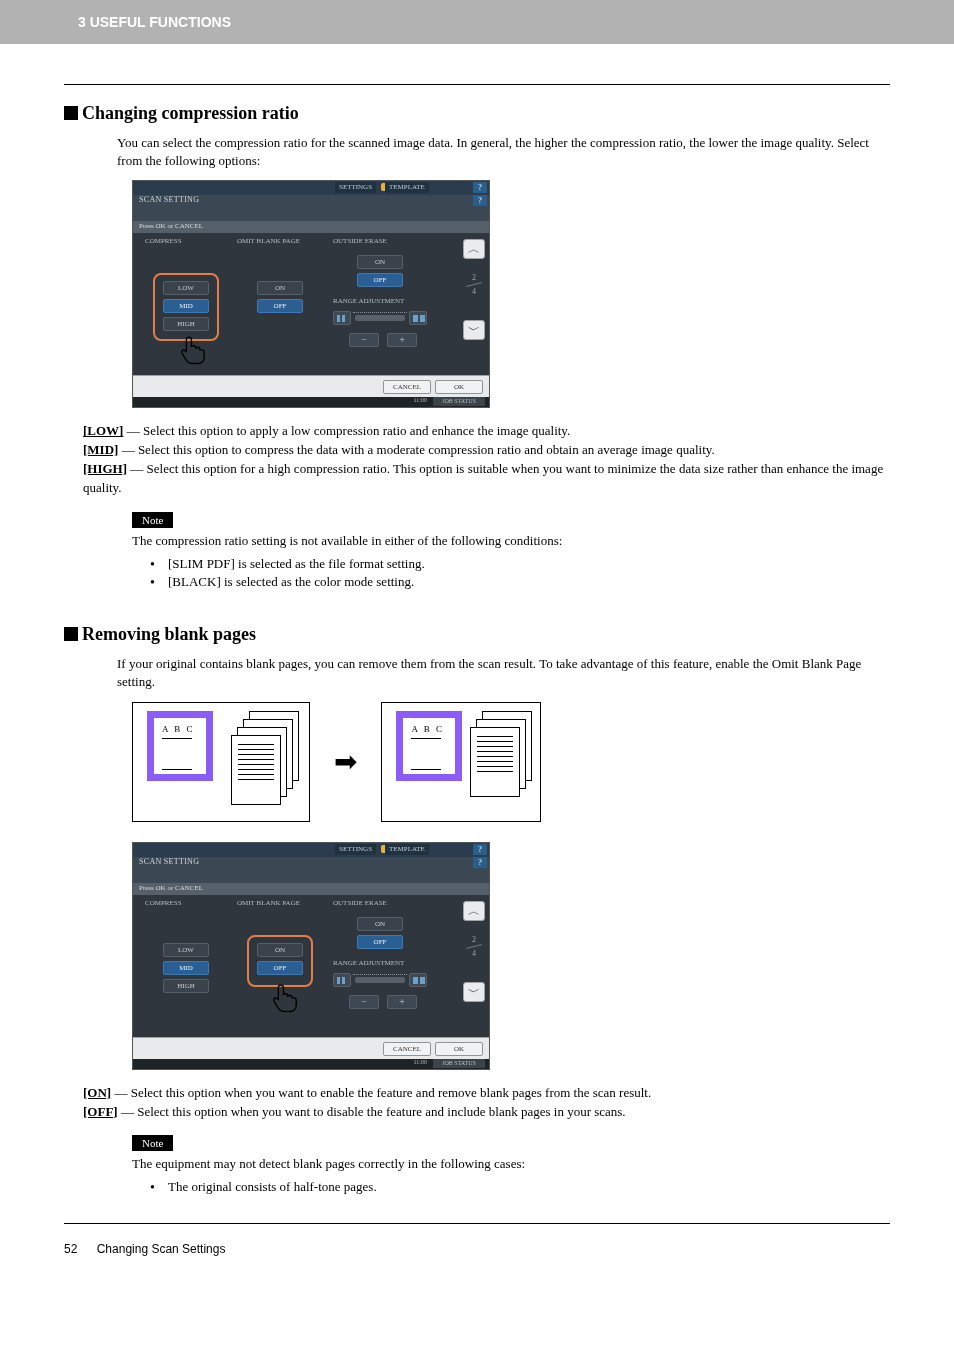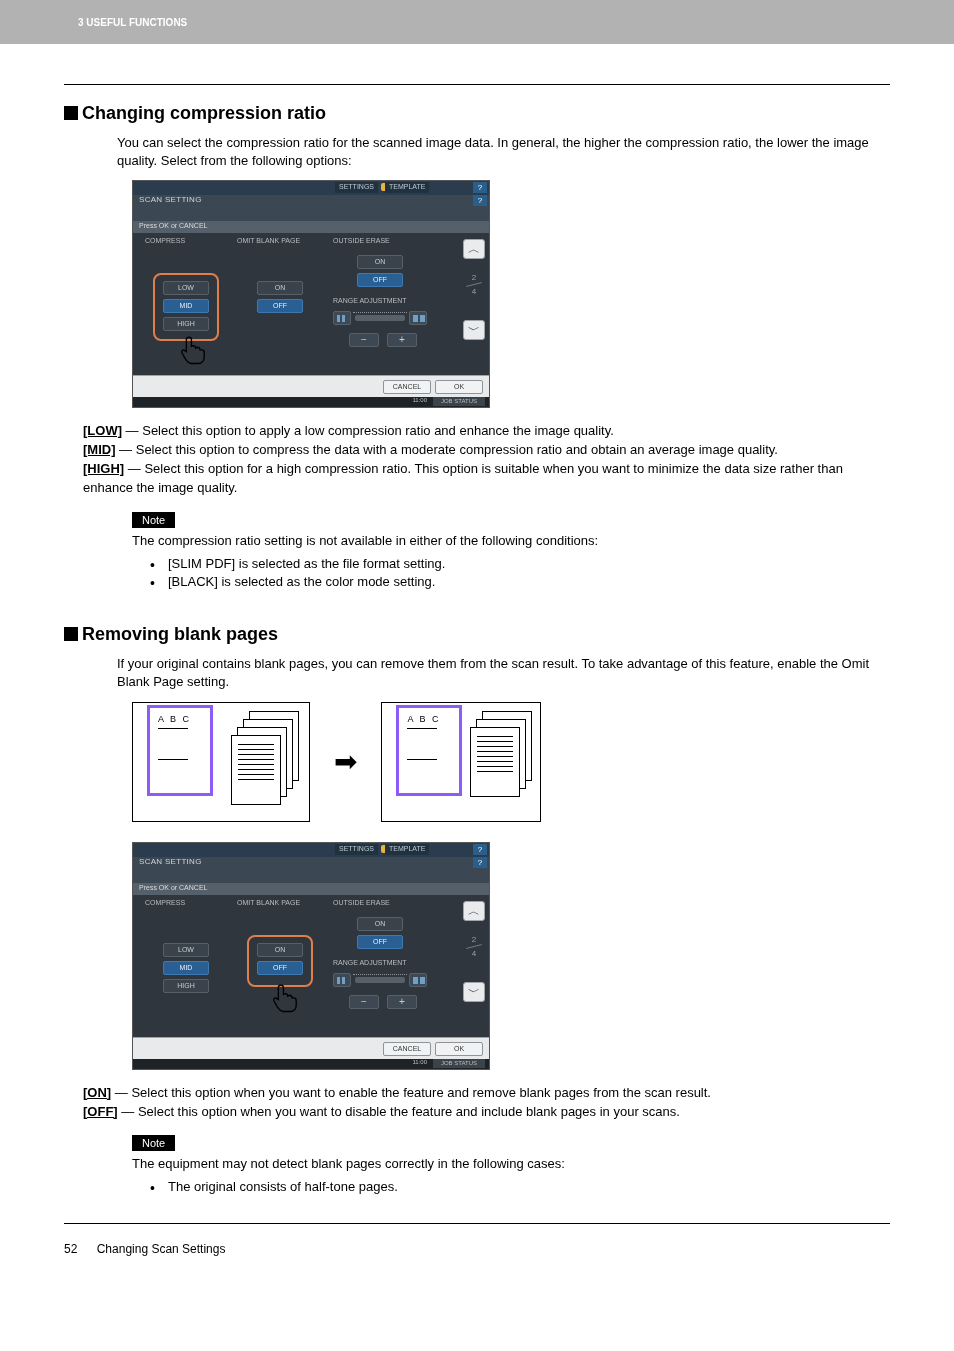--- a/index.html
+++ b/index.html
@@ -1,19 +1,19 @@
 <!DOCTYPE html>
 <html><head>
 <meta charset="utf-8">
 <style>
   * { box-sizing: border-box; margin: 0; padding: 0; }
   body { font-family: Arial, Helvetica, sans-serif; font-size: 13px; color: #000; background: #fff; width: 954px; margin: 0 auto; }
   .header-bar { background: #b2b2b2; height: 44px; display: flex; align-items: center; padding-left: 78px; }
-  .header-text { color: #fff; font-weight: bold; font-size: 10px; }
-  .content { padding: 0 64px 0 64px; }
+  .header-text { color: #fff; font-weight: bold; font-size: 14px; }
+  .content { padding: 0 64px 0 64px; font-family: Liberation Serif, serif; }
   .hr-top { border: none; border-top: 1px solid #000; margin-top: 40px; margin-bottom: 18px; }
   .hr-bottom { border: none; border-top: 1px solid #000; margin-top: 26px; margin-bottom: 18px; }
   .square { display: inline-block; width: 14px; height: 14px; background: #000; margin-right: 4px; vertical-align: -1px; }
   h2 { font-size: 18px; font-weight: bold; margin-bottom: 10px; }
   .para { margin-left: 53px; margin-bottom: 10px; line-height: 1.4; }
   .defs { margin-left: 19px; line-height: 1.45; margin-bottom: 14px; }
   .defs b { font-weight: bold; text-decoration: underline; }
   .note-label { display: inline-block; background: #000; color: #fff; font-size: 11px; padding: 2px 10px; margin-left: 68px; margin-bottom: 4px; }
   .note-para { margin-left: 68px; line-height: 1.45; }
   .bullets { margin-left: 86px; margin-top: 4px; }
@@ -95,21 +95,21 @@
   
   .ring { position: absolute; border: 2px solid #df7f4e; border-radius: 8px; pointer-events: none; }
   .ring.compress { left: 20px; top: 40px; width: 66px; height: 68px; }
   .ring.omit     { left: 114px; top: 40px; width: 66px; height: 52px; }
   .hand { position: absolute; width: 34px; height: 36px; }
   .hand svg { width: 100%; height: 100%; }
 
   
   .diagram { margin-left: 68px; margin-top: 10px; margin-bottom: 20px; display: flex; align-items: center; gap: 24px; }
   .stack-box { border: 1px solid #000; width: 178px; height: 120px; position: relative; }
-  .abcpage { position: absolute; left: 14px; top: 2px; width: 66px; height: 91px; border: 3px solid #8b5cf6; background: #fff; }
+  .abcpage { position: absolute; left: 14px; top: 8px; width: 66px; height: 70px; border: 7px solid #8b5cf6; background: #fff; }
   .abcpage .abc { font-size: 9px; letter-spacing: 2px; padding: 6px 0 0 8px; }
   .abcpage .ln { height: 0; border-top: 1px solid #000; margin: 4px 6px 0 8px; }
   .abcpage .ln.short { width: 30px; }
   .stack { position: absolute; right: 10px; top: 8px; width: 68px; height: 100px; }
   .sheet { position: absolute; width: 50px; height: 70px; border: 1px solid #000; background: #fff; }
   .sheet .sl { height:0; border-top:1px solid #000; margin: 4px 6px 0 6px; }
   .arrow { font-size: 28px; }
 </style>
 </head>
 <body>

